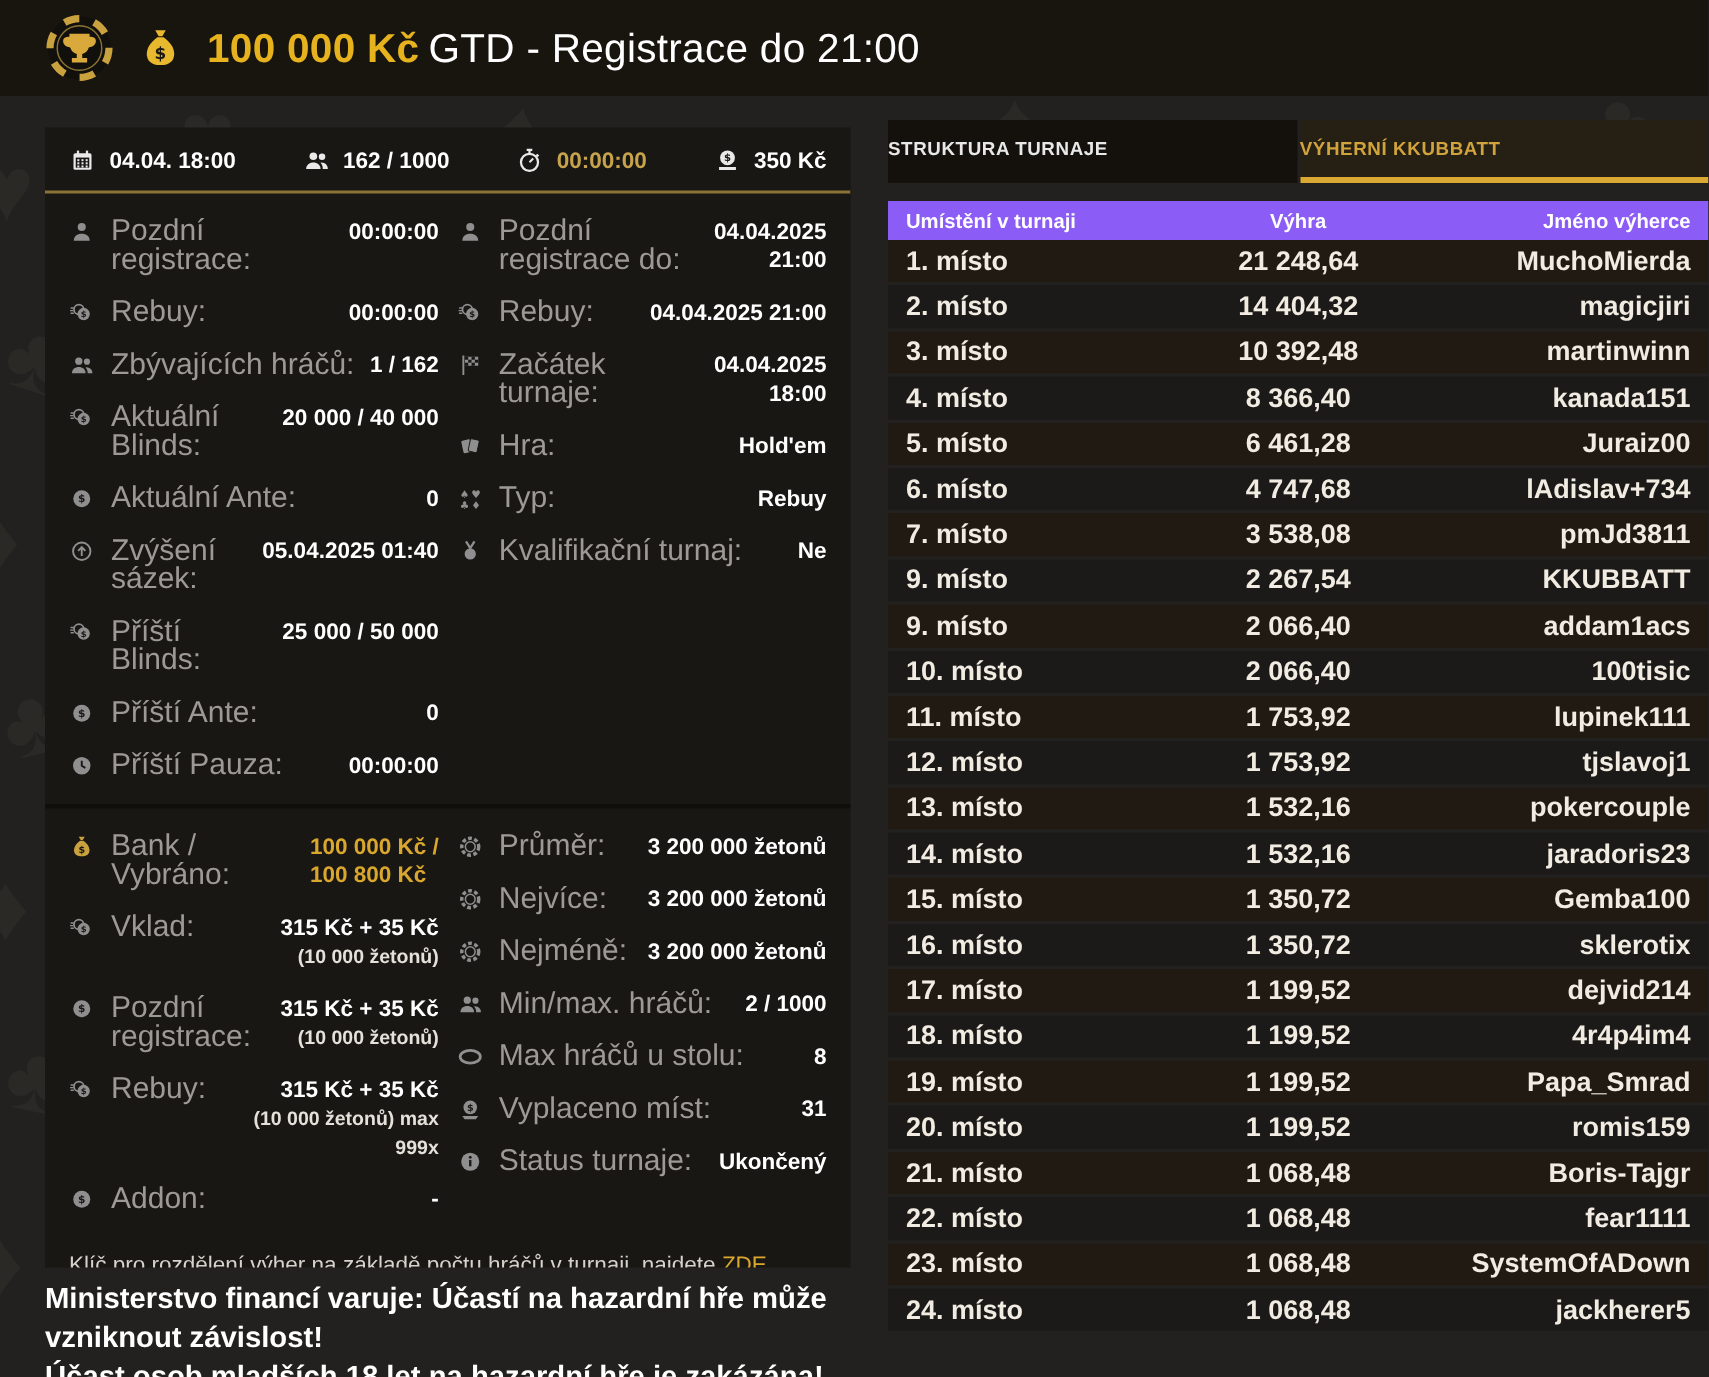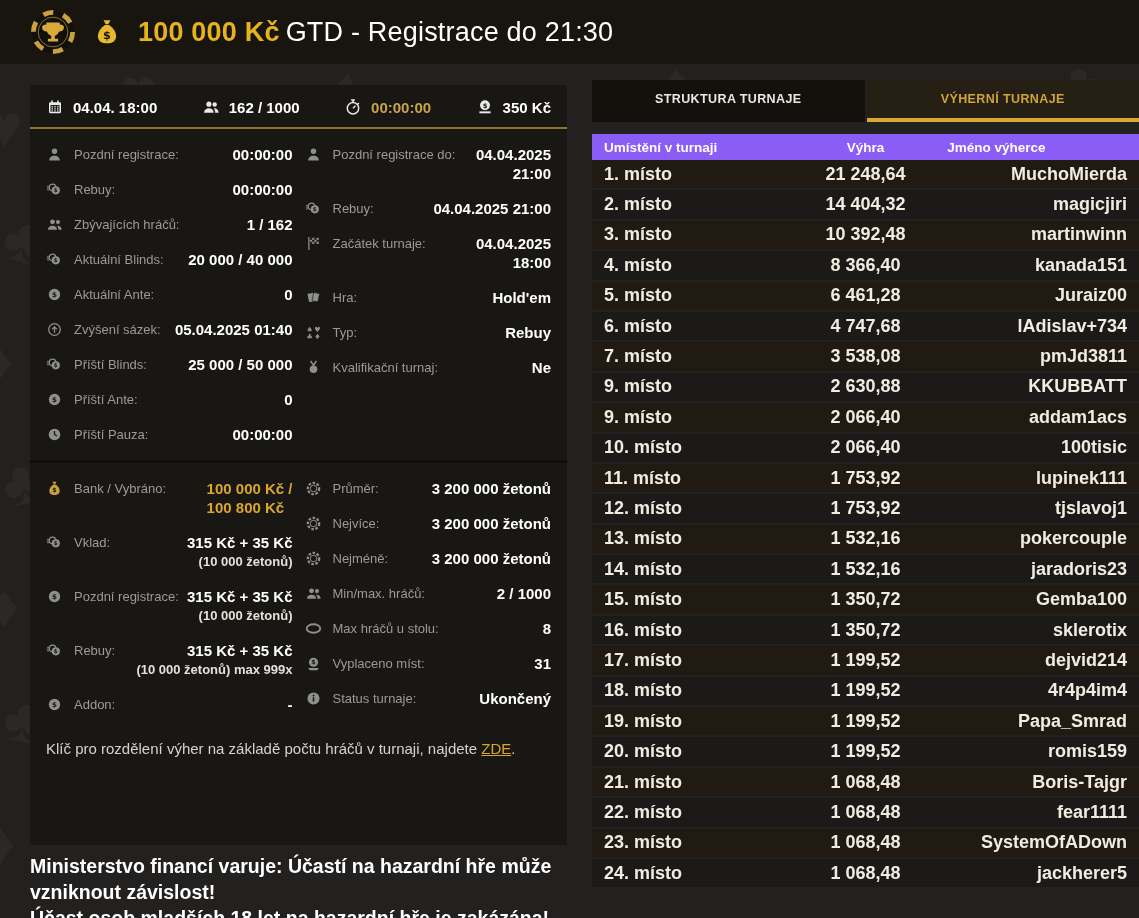--- a/index.html
+++ b/index.html
@@ -40,21 +40,21 @@
   .stat { display:flex; align-items:center; gap:9px; }
   .stat .i-icon { color:#e9e9e9; }
   .stat.gold .stat-value { color:#c7a34c; }
   .i-icon { width:18px; height:18px; flex:none; }
   .i-icon svg { width:100%; height:100%; display:block; }
 
   .info-grid { display:flex; gap:12px; padding:16px 16px 0; }
   .info-col { width:50%; }
   .info-row { display:flex; align-items:flex-start; margin-bottom:16px; }
   .info-row .i-icon { width:17px; height:17px; margin:1px 11px 0 0; color:#8f8f8f; }
-  .i-label { flex:1; color:#9d9a95; font-size:13px; line-height:19px; padding-right:8px; }
+  .i-label { flex:1; color:#9d9a95; font-size:20px; line-height:19px; padding-right:8px; }
   .i-val { margin-left:auto; text-align:right; font-size:15px; line-height:19px;
            font-weight:700; color:#fff; white-space:pre-line; }
   .v-sub { display:block; font-size:13px; font-weight:700; color:#e4e0da; white-space:pre-line; }
   .info-row.gold .v-main { color:#d9a62e; }
   .info-row.gold .i-val { text-align:left; }
   .info-row.gold .i-icon { color:#c9a23f; }
 
   .divider { border-top:3px solid #100e0b; margin:0; }
 
   .footnote { padding:10px 16px 14px; font-size:15px; color:#d6d2cc; }
@@ -64,33 +64,33 @@
   .warning {
     position:absolute; left:30px; top:854px; width:585px; z-index:1;
     font-size:19.5px; font-weight:700; font-stretch:condensed; line-height:1.33; color:#fff;
   }
   .warning span { display:block; }
 
   
   .right-panel { position:absolute; left:592px; top:80px; width:547px; z-index:1; }
   .tabs { display:flex; gap:2px; height:42px; }
   .tab {
-    flex:1; display:flex; align-items:center; justify-content:center;
+    flex:1; display:flex; align-items:center; 
     background:#14110d; color:#e8e8e8; font-size:12.5px; font-weight:700;
     letter-spacing:.4px; border-bottom:4px solid transparent; cursor:pointer;
   }
   .tab.active { background:#251f14; color:#d1a33c; border-bottom-color:#d9a933; }
 
   .thead {
     margin-top:12px; height:26px; display:flex; align-items:center;
     background:#8b5cf6; padding:0 12px; font-size:13.5px; font-weight:700;
   }
   .thead .h-place { flex:1.1; text-align:left; }
   .thead .h-win  { flex:1;   text-align:center; }
-  .thead .h-name { flex:1.1; }
+  .thead .h-name { flex:1.1; text-align:right; }
 
   .trow {
     display:flex; align-items:center; height:28.4px; margin-bottom:2px;
     padding:0 12px; font-size:18px; font-weight:700; color:#f1ebe2;
   }
   .tbody .trow:nth-child(odd)  { background:#201a13; }
   .tbody .trow:nth-child(even) { background:#1b1a18; }
   .c-place { flex:1.1; text-align:left; }
   .c-win   { flex:1;   text-align:center; }
   .c-name  { flex:1.1; text-align:right; }
@@ -121,21 +121,21 @@
     <path fill="#d9a93c" d="M17 14h14v2.2c2.6 0 4.4.8 4.4 3 0 2.6-2.2 4.2-4.9 4.4a7.3 7.3 0 0 1-4.6 4.6V31h3.4v3H18.7v-3h3.4v-2.8a7.3 7.3 0 0 1-4.6-4.6c-2.7-.2-4.9-1.8-4.9-4.4 0-2.2 1.8-3 4.4-3z"></path>
   </svg>
     </span>
   <span class="bag-logo">
       <svg viewBox="0 0 24 24" xmlns="http://www.w3.org/2000/svg">
     <path d="M9.2 2.5h5.6l-1.8 3.2h-2z" fill="currentColor"></path>
     <path d="M10.3 6.3h3.4c3.6 2.7 5.6 5.6 5.6 9a5.7 5.7 0 0 1-5.7 5.7h-3.2A5.7 5.7 0 0 1 4.7 15.3c0-3.4 2-6.3 5.6-9z" fill="currentColor"></path>
     <text x="12" y="17.6" font-size="9" fill="#191714" text-anchor="middle" font-weight="bold" font-family="DejaVu Sans, sans-serif">$</text>
   </svg>
     </span>
-  <h1 class="page-title"><span class="gold">100 000 Kč</span><span>GTD - Registrace do 21:30</span></h1>
+  <h1 class="page-title"><span class="gold">100 000 Kč</span><span>GTD - Registrace do 21:00</span></h1>
 </header>
 
 <section class="left-panel">
 
   <div class="statsbar">
 
       <div class="stat">
         <span class="i-icon">
           <svg viewBox="0 0 24 24" xmlns="http://www.w3.org/2000/svg">
     <rect x="7" y="3.2" width="2" height="3.4" fill="currentColor"></rect>
@@ -553,21 +553,21 @@
 
 <section class="right-panel">
 
   <div class="tabs">
 
       <div class="tab">
         <span>STRUKTURA TURNAJE</span>
       </div>
 
       <div class="tab active">
-        <span>VÝHERNÍ TURNAJE</span>
+        <span>VÝHERNÍ KKUBBATT</span>
       </div>
 
     </div>
 
   <div class="thead">
     <span class="h-place">Umístění v turnaji</span>
     <span class="h-win">Výhra</span>
     <span class="h-name">Jméno výherce</span>
   </div>
 
@@ -610,21 +610,21 @@
       </div>
 
       <div class="trow">
         <span class="c-place">7. místo</span>
         <span class="c-win">3 538,08</span>
         <span class="c-name">pmJd3811</span>
       </div>
 
       <div class="trow">
         <span class="c-place">9. místo</span>
-        <span class="c-win">2 630,88</span>
+        <span class="c-win">2 267,54</span>
         <span class="c-name">KKUBBATT</span>
       </div>
 
       <div class="trow">
         <span class="c-place">9. místo</span>
         <span class="c-win">2 066,40</span>
         <span class="c-name">addam1acs</span>
       </div>
 
       <div class="trow">

